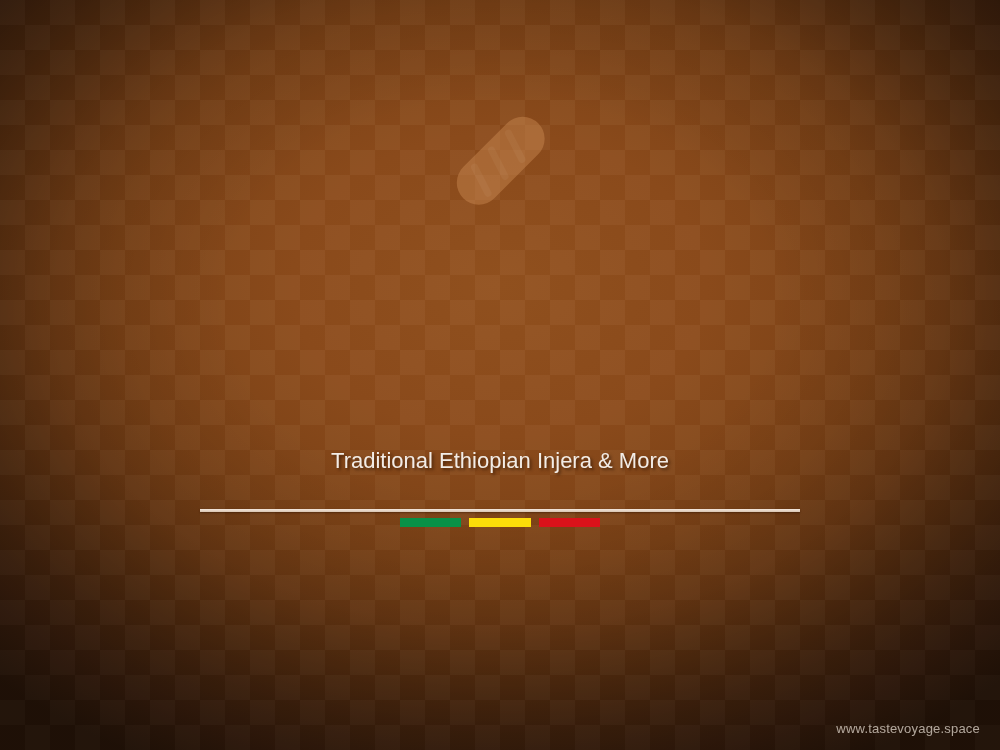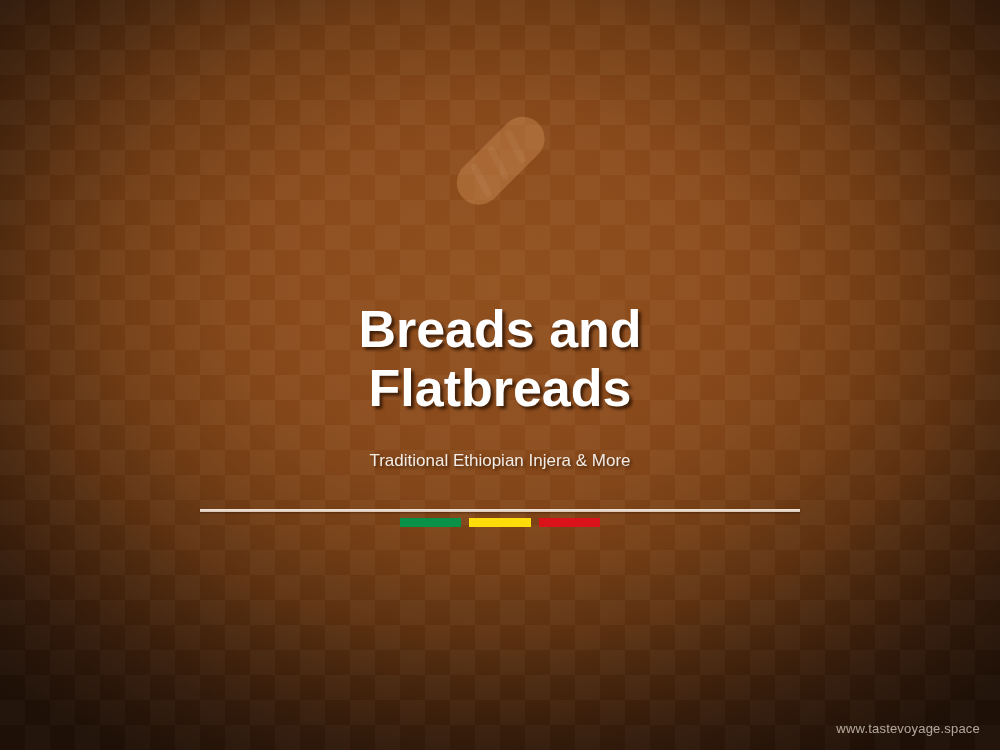--- a/index.html
+++ b/index.html
@@ -71,21 +71,21 @@
   }
   .title-line { display: block; }
 
   .subtitle {
     position: absolute;
     left: 0;
     right: 0;
     top: 444px;
     text-align: center;
     color: #f2ece6;
-    font-size: 17px;
+    font-size: 22px;
     font-weight: normal;
     line-height: 34px;
     text-shadow: 2px 2px 3px rgba(40, 16, 2, 0.6);
   }
 
   
   .divider {
     position: absolute;
     left: 200px;
     top: 509px;
@@ -736,24 +736,20 @@
         <rect x="12" y="44" width="106" height="44" rx="22" ry="22" fill="#d08f57"></rect>
         <g stroke="#e3ab79" stroke-width="7" stroke-linecap="round" opacity="0.55">
           <line x1="42" y1="52" x2="33" y2="80"></line>
           <line x1="66" y1="52" x2="57" y2="80"></line>
           <line x1="90" y1="52" x2="81" y2="80"></line>
         </g>
       </g>
     </svg>
   </div>
 
-  <div class="title">
-    <span class="title-line">Breads and</span>
-    <span class="title-line">Flatbreads</span>
-  </div>
 
   <div class="subtitle">Traditional Ethiopian Injera &amp; More</div>
 
   <div class="divider"></div>
 
   <div class="flag-bars">
     <div class="flag-bar" style="background: rgb(8, 145, 71);"></div>
     <div class="flag-bar" style="background: rgb(252, 221, 9);"></div>
     <div class="flag-bar" style="background: rgb(218, 18, 26);"></div>
   </div>

